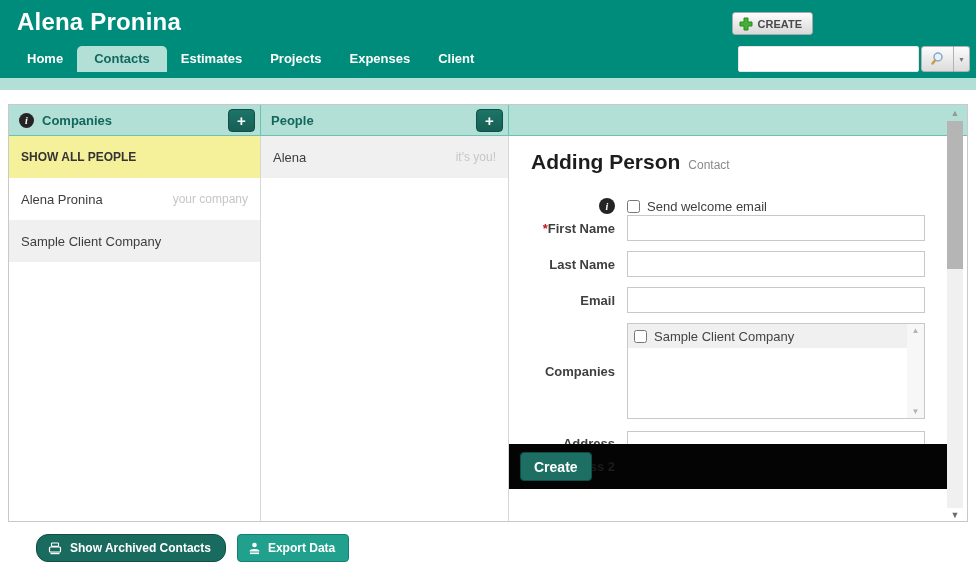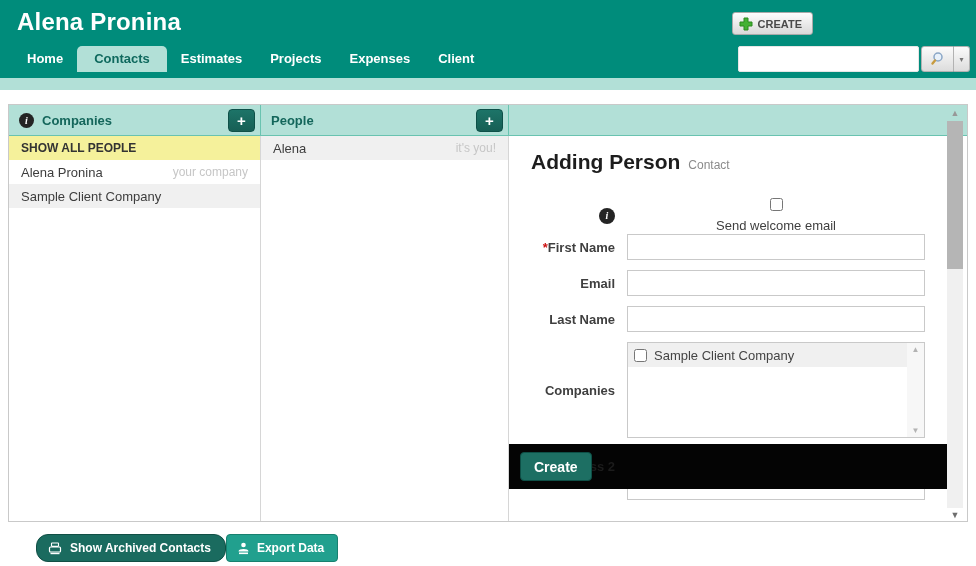--- a/index.html
+++ b/index.html
@@ -34,35 +34,35 @@
   .col-people { width:248px; }
   .col-form { flex:1; position:relative; overflow:hidden; }
   .panel-head { height:31px; background:#b2e0d7; border-bottom:1px solid #69c3b0; display:flex; align-items:center;
                 gap:8px; padding:0 5px 0 10px; flex-shrink:0; }
   .col-companies .panel-head, .col-people .panel-head { border-right:1px solid #69c3b0; }
   .panel-head .ptitle { font-size:13px; font-weight:bold; color:#14665b; }
   .plus-btn { margin-left:auto; width:27px; height:23px; background:linear-gradient(#1d7468,#175f55); border:1px solid #0e5048;
               border-radius:4px; color:#fff; font-size:15px; font-weight:bold; line-height:21px; text-align:center; cursor:pointer; }
   .panel-body { flex:1; background:#fff; }
   .col-companies .panel-body, .col-people .panel-body { border-right:1px solid #d6d6d6; }
-  .lrow { height:24px; display:flex; align-items:center; padding:0 12px; font-size:13px; color:#3d3d3d; cursor:pointer; }
+  .lrow { height:42px; display:flex; align-items:center; padding:0 12px; font-size:13px; color:#3d3d3d; cursor:pointer; }
   .lrow .note { margin-left:auto; color:#c6c6c6; font-size:12px; }
   .lrow.hl { background:#f5f19b; font-weight:bold; font-size:12px; color:#333; }
   .lrow.alt { background:#f0f0f0; }
 
   .info-icon { width:15px; height:15px; border-radius:50%; background:#242424; color:#fff; display:inline-flex;
                align-items:center; justify-content:center; font:italic bold 10px "Liberation Serif", serif; flex-shrink:0; }
 
   
   .form-head { margin:14px 0 0 22px; display:flex; align-items:baseline; gap:8px; }
   .form-title { font-size:21px; font-weight:bold; color:#1d1d1d; }
   .form-subtitle { font-size:12px; color:#8a8a8a; }
   .frow { display:flex; align-items:center; padding-left:10px; margin-top:10px; }
   .frow .lbl { width:96px; text-align:right; margin-right:12px; font-size:13px; font-weight:bold; color:#3f3f3f; flex-shrink:0; }
-  .frow .ctl { width:298px;flex-direction:column; }
+  .frow .ctl { width:298px; }
   .frow-welcome { margin-top:24px; }
   .frow-first { margin-top:1px; }
   .req { color:#cc1111; }
   .txt-input { width:298px; height:26px; border:1px solid #c9c9c9; font-size:13px; padding:0 6px; outline:none;
                font-family:"Liberation Sans", sans-serif; }
   .welcome-wrap { display:flex; align-items:center; gap:7px; font-size:13px; color:#3f3f3f; }
   .welcome-wrap input { width:13px; height:13px; }
   .multiselect { position:relative; width:298px; height:96px; border:1px solid #c9c9c9; background:#fff; overflow:hidden; }
   .ms-option { width:calc(100% - 17px); height:24px; background:#f0f0f0; display:flex; align-items:center; gap:7px;
                padding-left:6px; font-size:13px; color:#444; cursor:pointer; }
@@ -80,21 +80,21 @@
                      border:1px solid #0d4f46; border-radius:4px; color:#fff; font-size:14px; font-weight:bold;
                      cursor:pointer; z-index:5; font-family:"Liberation Sans", sans-serif; }
 
   .form-scrollbar { position:absolute; right:4px; top:0; bottom:0; width:16px; z-index:6; }
   .form-scrollbar .up { position:absolute; top:3px; left:0; right:0; text-align:center; font-size:9px; color:#989898; }
   .form-scrollbar .down { position:absolute; bottom:1px; left:0; right:0; text-align:center; font-size:9px; color:#6e6e6e; }
   .form-scrollbar .track { position:absolute; top:16px; bottom:13px; left:0; right:0; background:#f0f0f0; }
   .form-scrollbar .thumb { position:absolute; top:0; left:0; right:0; height:148px; background:#b5b5b5; cursor:grab; }
 
   
-  .footer { display:flex; margin:12px 0 0 8px;padding-left:28px; }
+  .footer { display:flex; gap:11px; margin:12px 0 0 8px;padding-left:28px; }
   .archived-btn { display:flex; align-items:center; gap:8px; background:#1a6b5f; border:1px solid #114f45;
                   border-radius:12px; color:#fff; font-size:12px; font-weight:bold; padding:6px 14px 6px 11px;
                   cursor:pointer; font-family:"Liberation Sans", sans-serif; }
   .export-btn { display:flex; align-items:center; gap:7px; background:#21a08e; border:1px solid #18806f;
                 border-radius:4px; color:#fff; font-size:12px; font-weight:bold; padding:6px 13px 6px 10px;
                 cursor:pointer; font-family:"Liberation Sans", sans-serif; }
 </style>
 </head>
 <body>
 
@@ -186,26 +186,26 @@
           <span>Send welcome email</span>
         </span>
       </div>
 
       <div class="frow frow-first">
         <span class="lbl"><span class="req">*</span><span>First Name</span></span>
         <span class="ctl"><input class="txt-input" type="text" style=""></span>
       </div>
 
       <div class="frow">
+        <span class="lbl">Last Name</span>
+        <span class="ctl"><input class="txt-input" type="text" style=""></span>
+      </div>
+
+      <div class="frow">
         <span class="lbl">Email</span>
-        <span class="ctl"><input class="txt-input" type="text" style=""></span>
-      </div>
-
-      <div class="frow">
-        <span class="lbl">Last Name</span>
         <span class="ctl"><input class="txt-input" type="text" style=""></span>
       </div>
 
       <div class="frow">
         <span class="lbl">Companies</span>
         <span class="ctl">
           <div class="multiselect">
             <div class="ms-option">
               <input type="checkbox" style="">
               <span>Sample Client Company</span>

